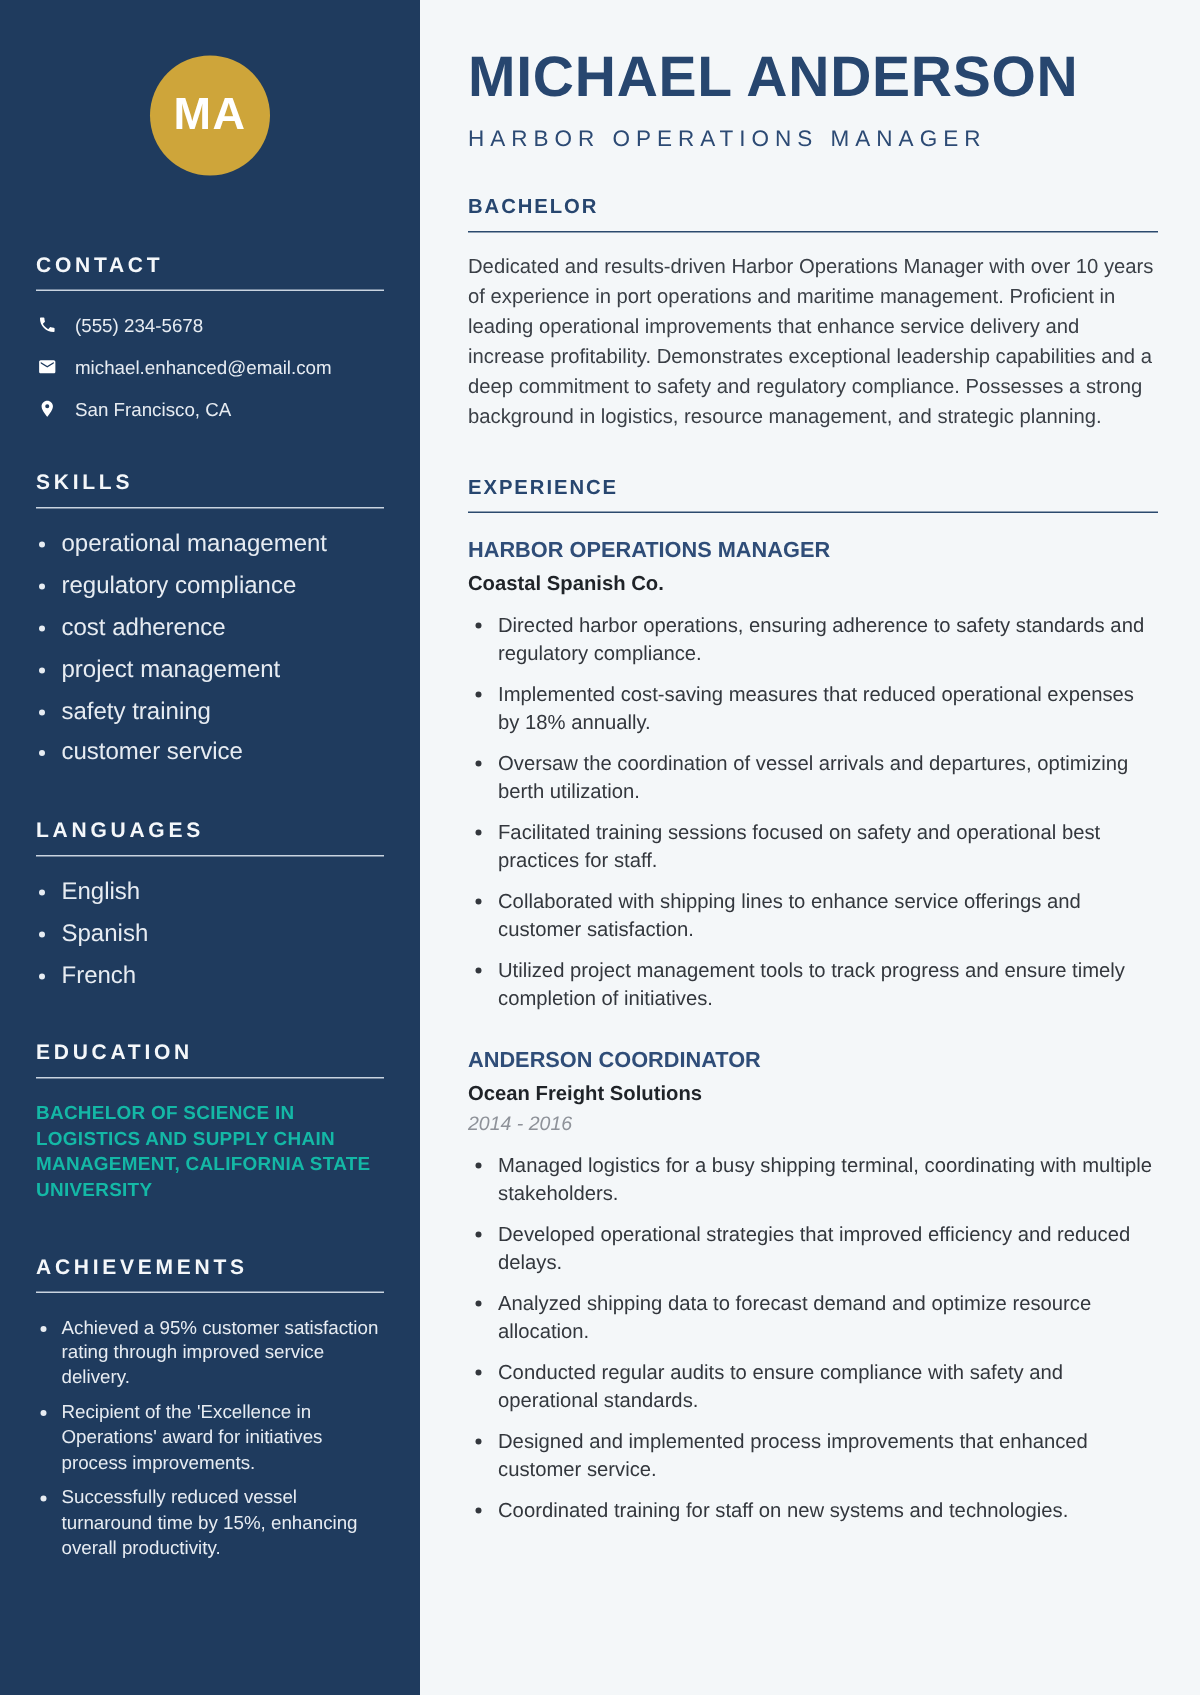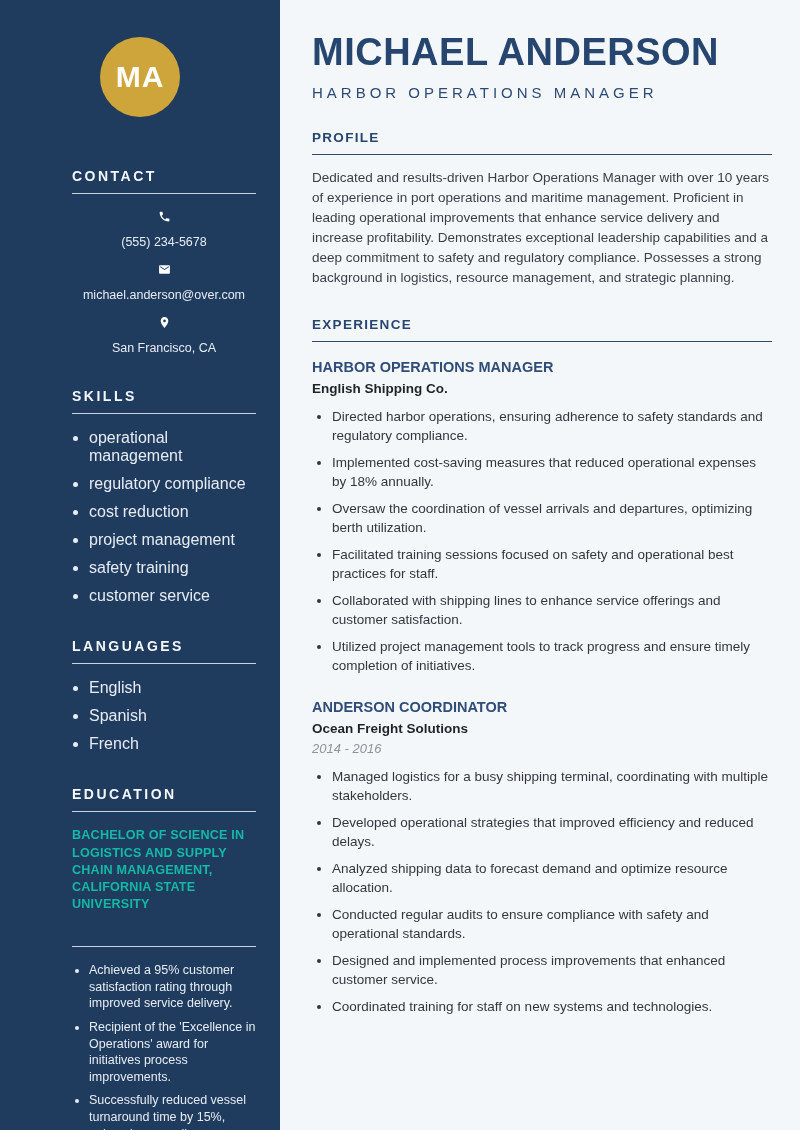--- a/index.html
+++ b/index.html
@@ -35,21 +35,21 @@
     background:var(--avatar-bg,#cea53a);
     margin:0 auto;
     display:flex;align-items:center;justify-content:center;
   }
   .avatar span{
     color:#fff;
     font-size:30px;
     font-weight:bold;
     letter-spacing:1px;
   }
-  .side-section{margin-top:33px;margin-left:48px;}
+  .side-section{margin-top:33px;}
   .side-section.first{margin-top:51px;}
   .side-title{
     font-size:14px;
     font-weight:bold;
     letter-spacing:2.5px;
     color:#f4f7fa;
     text-transform:uppercase;
   }
   .side-rule{
     border-bottom:1px solid #c9d4e0;
@@ -57,21 +57,20 @@
     margin-bottom:15px;
   }
   .contact-list{list-style:none;}
   .contact-item{
     display:flex;
     align-items:center;
     gap:11px;
     margin-bottom:13px;
     font-size:12.5px;
     color:#e7ecf2;
-    flex-direction:column;
   }
   .cicon{
     width:15px;height:15px;
     display:inline-flex;
     align-items:center;justify-content:center;
     flex:0 0 15px;
   }
   .cicon svg{width:13px;height:13px;fill:#fff;}
   .side-list{
     list-style:disc;
@@ -189,40 +188,40 @@
               </svg>
           </span>
           <span>(555) 234-5678</span>
         </li>
         <li class="contact-item">
           <span class="cicon">
             <svg viewBox="0 0 24 24">
                 <path d="M20 4H4c-1.1 0-2 .9-2 2v12c0 1.1.9 2 2 2h16c1.1 0 2-.9 2-2V6c0-1.1-.9-2-2-2zm0 4-8 5-8-5V6l8 5 8-5v2z"></path>
               </svg>
           </span>
-          <span>michael.anderson@over.com</span>
+          <span>michael.enhanced@email.com</span>
         </li>
         <li class="contact-item">
           <span class="cicon">
             <svg viewBox="0 0 24 24">
                 <path d="M12 2C8.1 2 5 5.1 5 9c0 5.2 7 13 7 13s7-7.8 7-13c0-3.9-3.1-7-7-7zm0 9.5A2.5 2.5 0 1 1 12 6.5a2.5 2.5 0 0 1 0 5z"></path>
               </svg>
           </span>
           <span>San Francisco, CA</span>
         </li>
       </ul>
     </section>
 
     <section class="side-section">
       <h2 class="side-title">SKILLS</h2>
       <div class="side-rule"></div>
       <ul class="side-list">
           <li>operational management</li>
           <li>regulatory compliance</li>
-          <li>cost reduction</li>
+          <li>cost adherence</li>
           <li>project management</li>
           <li>safety training</li>
           <li>customer service</li>
         </ul>
     </section>
 
     <section class="side-section">
       <h2 class="side-title">LANGUAGES</h2>
       <div class="side-rule"></div>
       <ul class="side-list">
@@ -232,46 +231,47 @@
         </ul>
     </section>
 
     <section class="side-section">
       <h2 class="side-title">EDUCATION</h2>
       <div class="side-rule"></div>
       <p class="edu-degree">BACHELOR OF SCIENCE IN LOGISTICS AND SUPPLY CHAIN MANAGEMENT, CALIFORNIA STATE UNIVERSITY</p>
     </section>
 
     <section class="side-section">
+      <h2 class="side-title">ACHIEVEMENTS</h2>
       <div class="side-rule"></div>
       <ul class="ach-list">
           <li>Achieved a 95% customer satisfaction rating through improved service delivery.</li>
           <li>Recipient of the 'Excellence in Operations' award for initiatives process improvements.</li>
           <li>Successfully reduced vessel turnaround time by 15%, enhancing overall productivity.</li>
         </ul>
     </section>
 
   </aside>
 
   <main class="content">
 
     <h1 class="name">MICHAEL ANDERSON</h1>
     <div class="role-subtitle">HARBOR OPERATIONS MANAGER</div>
 
     <section>
-      <h2 class="section-heading">PROFILE</h2>
+      <h2 class="section-heading">BACHELOR</h2>
       <p class="profile-text">Dedicated and results-driven Harbor Operations Manager with over 10 years of experience in port operations and maritime management. Proficient in leading operational improvements that enhance service delivery and increase profitability. Demonstrates exceptional leadership capabilities and a deep commitment to safety and regulatory compliance. Possesses a strong background in logistics, resource management, and strategic planning.</p>
     </section>
 
     <section>
       <h2 class="section-heading">EXPERIENCE</h2>
 
       <div class="job">
         <div class="job-title">HARBOR OPERATIONS MANAGER</div>
-        <div class="job-company">English Shipping Co.</div>
+        <div class="job-company">Coastal Spanish Co.</div>
         <ul class="job-bullets">
             <li>Directed harbor operations, ensuring adherence to safety standards and regulatory compliance.</li>
             <li>Implemented cost-saving measures that reduced operational expenses by 18% annually.</li>
             <li>Oversaw the coordination of vessel arrivals and departures, optimizing berth utilization.</li>
             <li>Facilitated training sessions focused on safety and operational best practices for staff.</li>
             <li>Collaborated with shipping lines to enhance service offerings and customer satisfaction.</li>
             <li>Utilized project management tools to track progress and ensure timely completion of initiatives.</li>
           </ul>
       </div>
 

